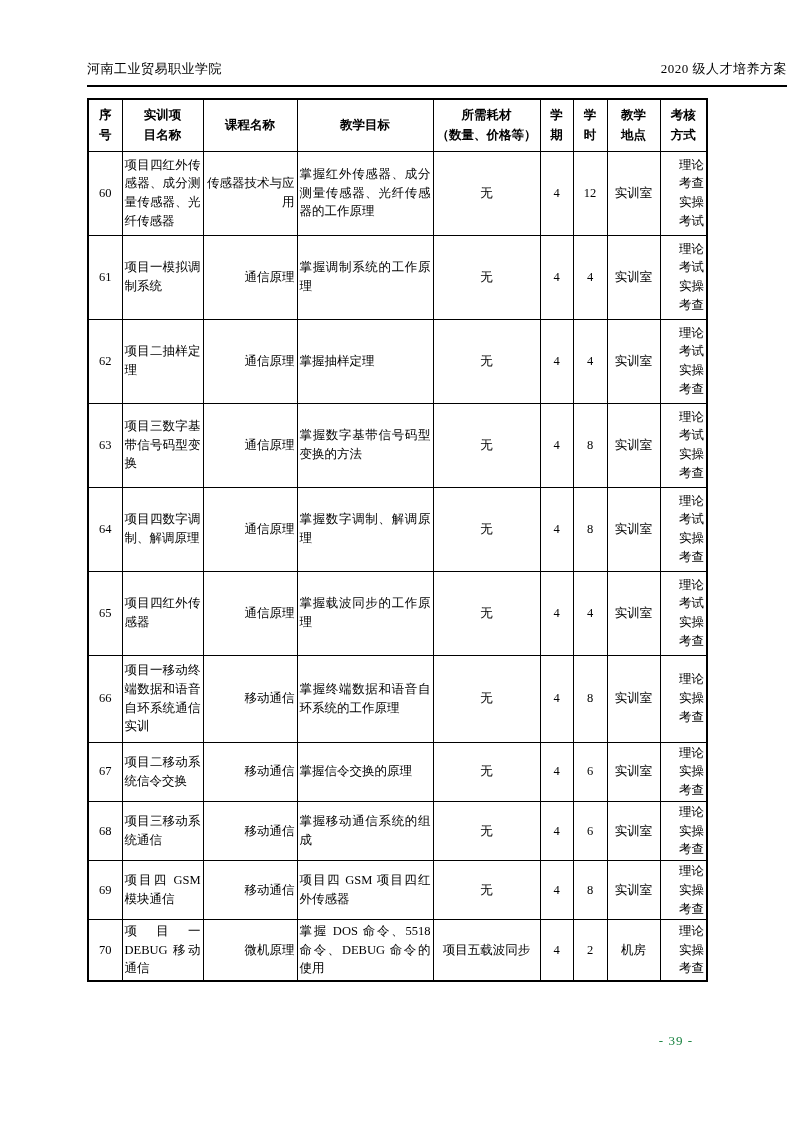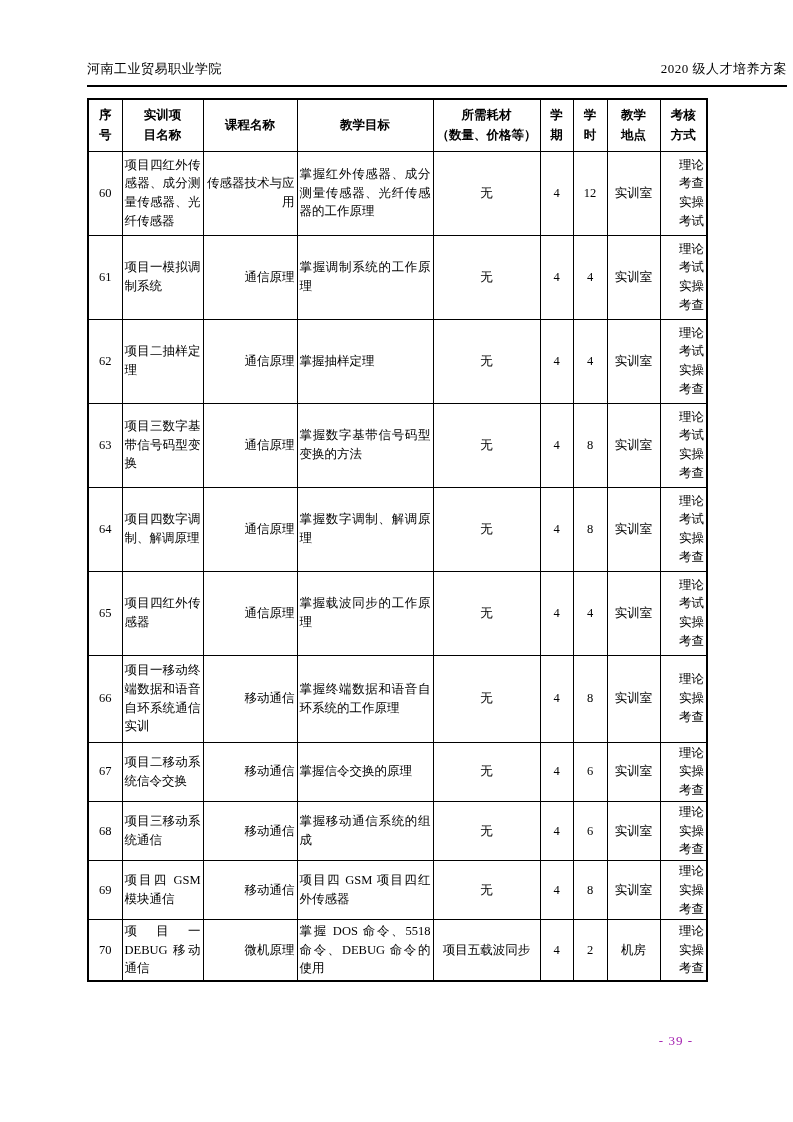--- a/index.html
+++ b/index.html
@@ -70,21 +70,21 @@
   td.cell-semester   { text-align: center; }
   td.cell-hours      { text-align: center; }
   td.cell-location   { text-align: center; padding: 0 1px; font-family: Liberation Serif, serif; }
   td.cell-assessment { text-align: right; white-space: pre-line; line-height: 1.6; }
 
   .page-footer {
     position: absolute;
     top: 1033px;
     right: 100px;
     font-size: 13px;
-    color: #a21caf;
+    color: #15803d;
     letter-spacing: 1px;
   }
 </style>
 </head>
 <body>
 
 <div class="content">
 
   <div class="page-header">
     <span class="hdr-text">河南工业贸易职业学院</span>

